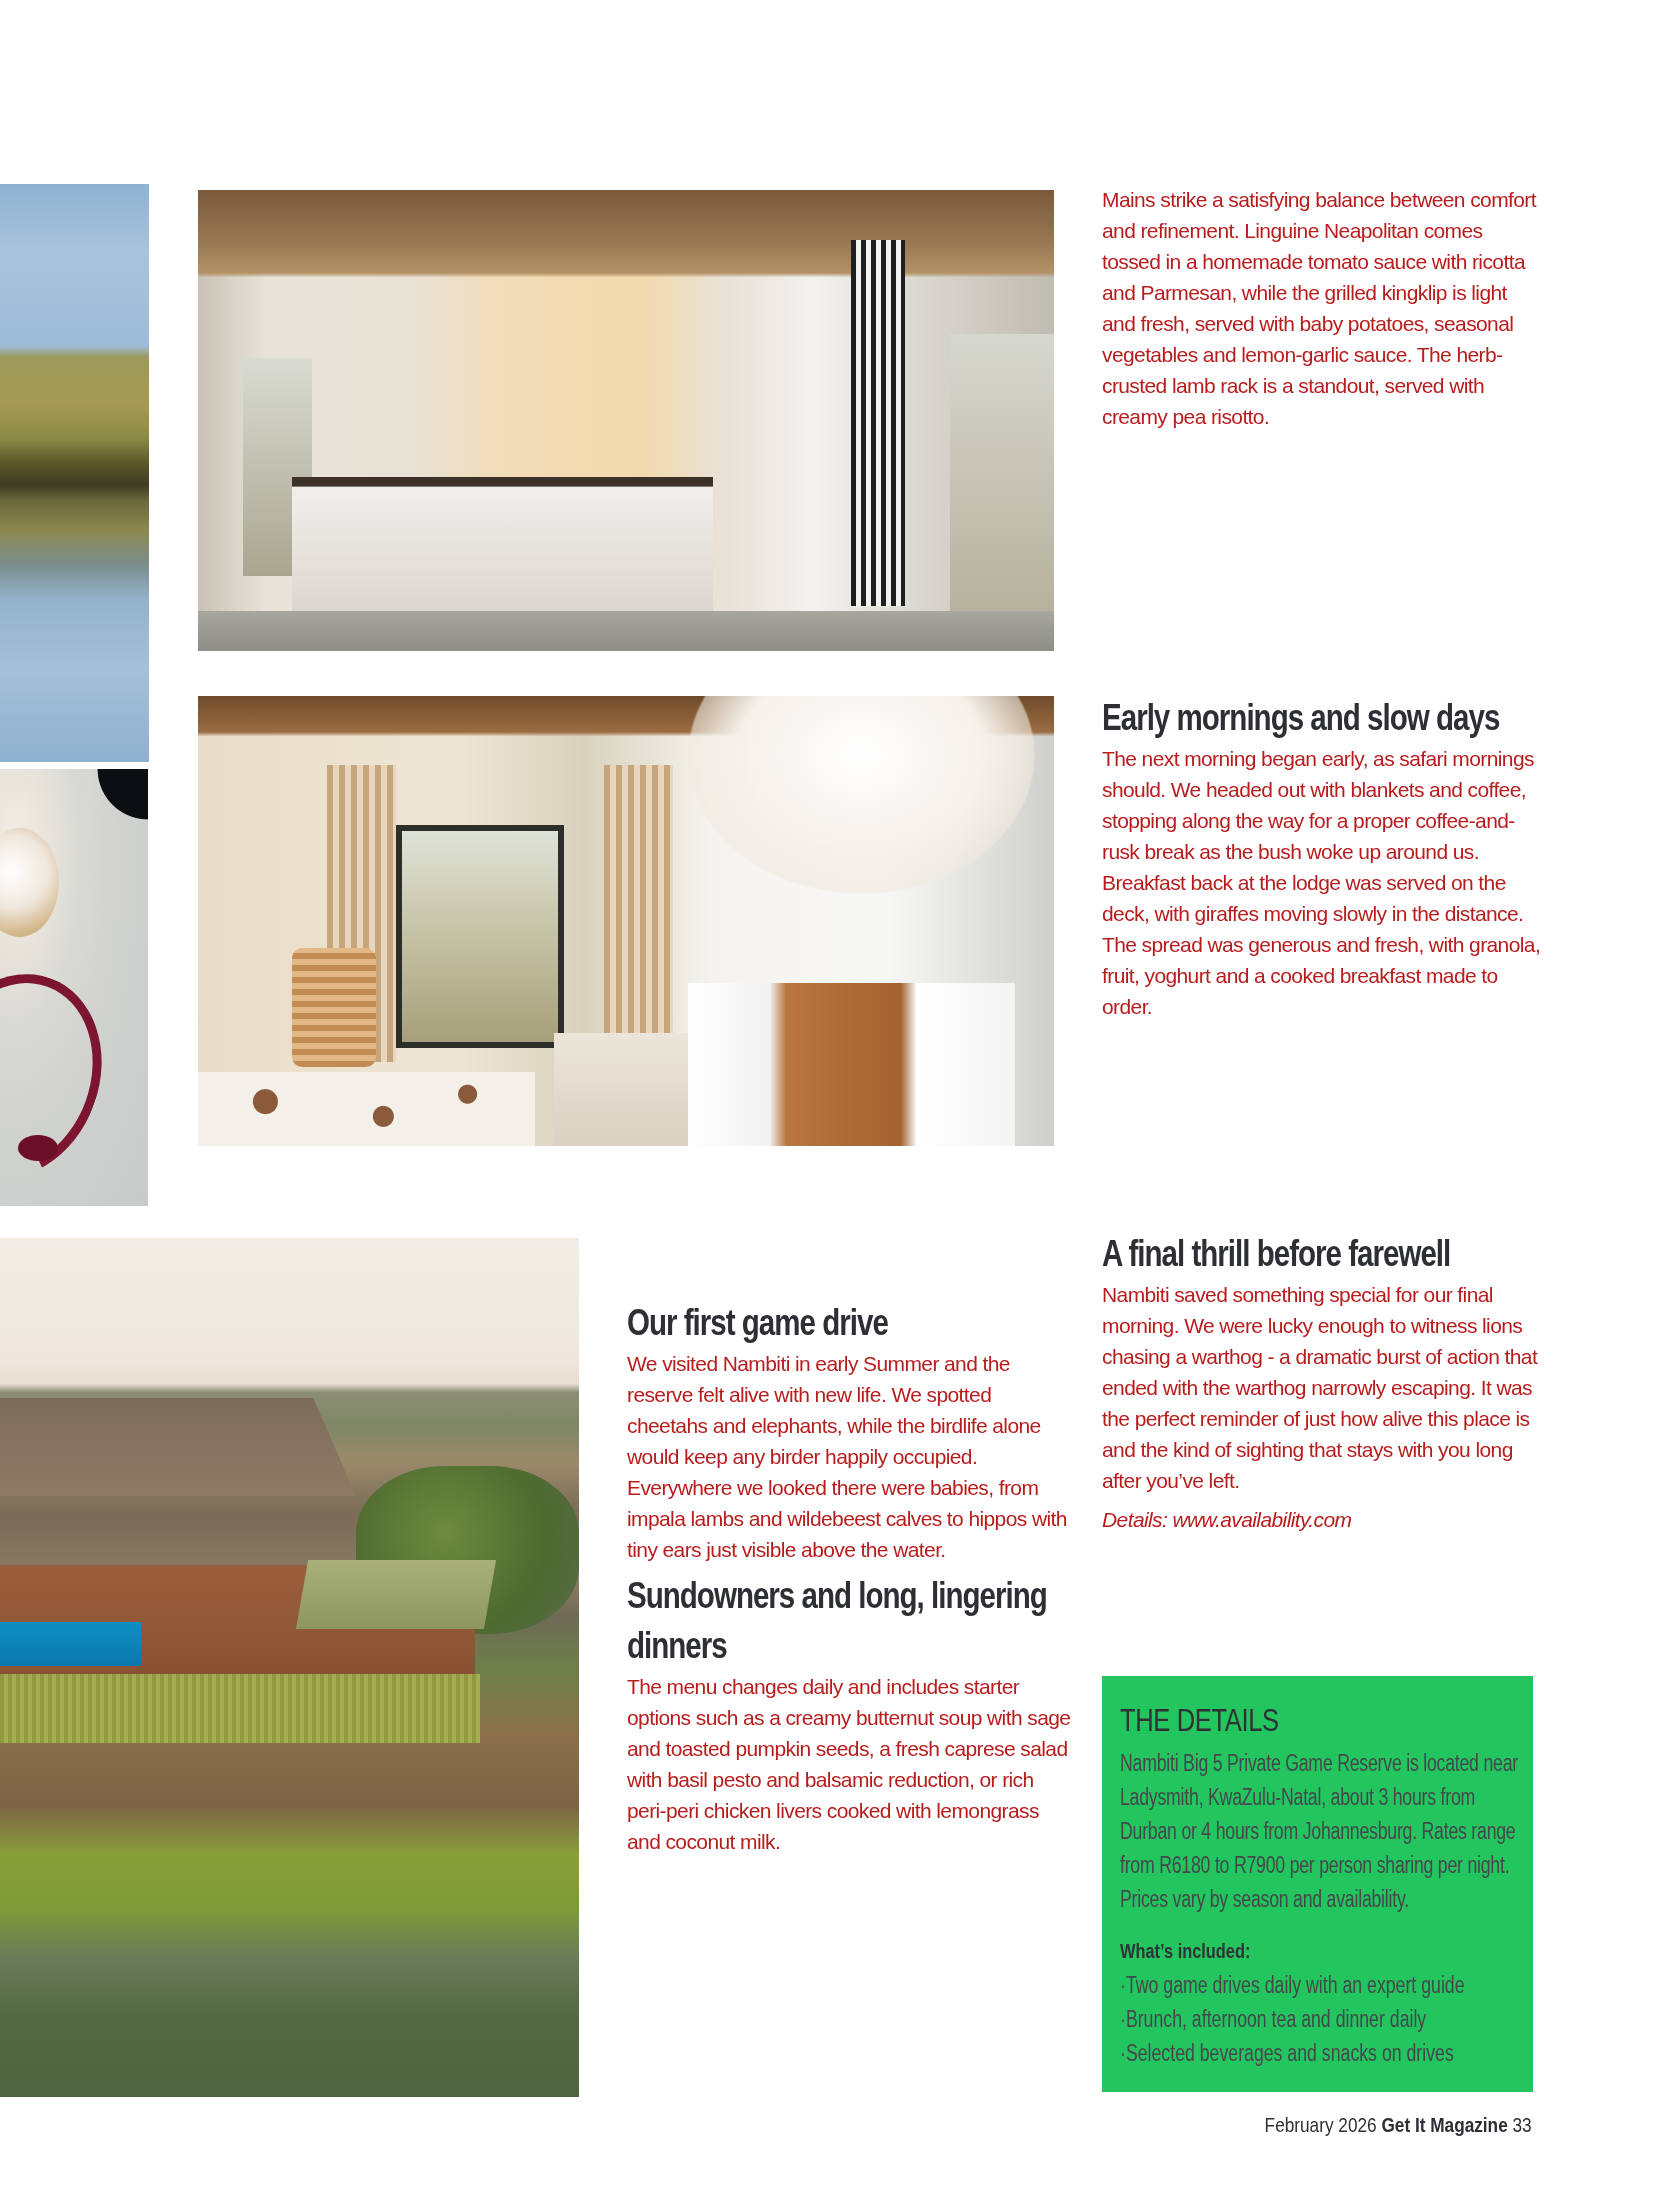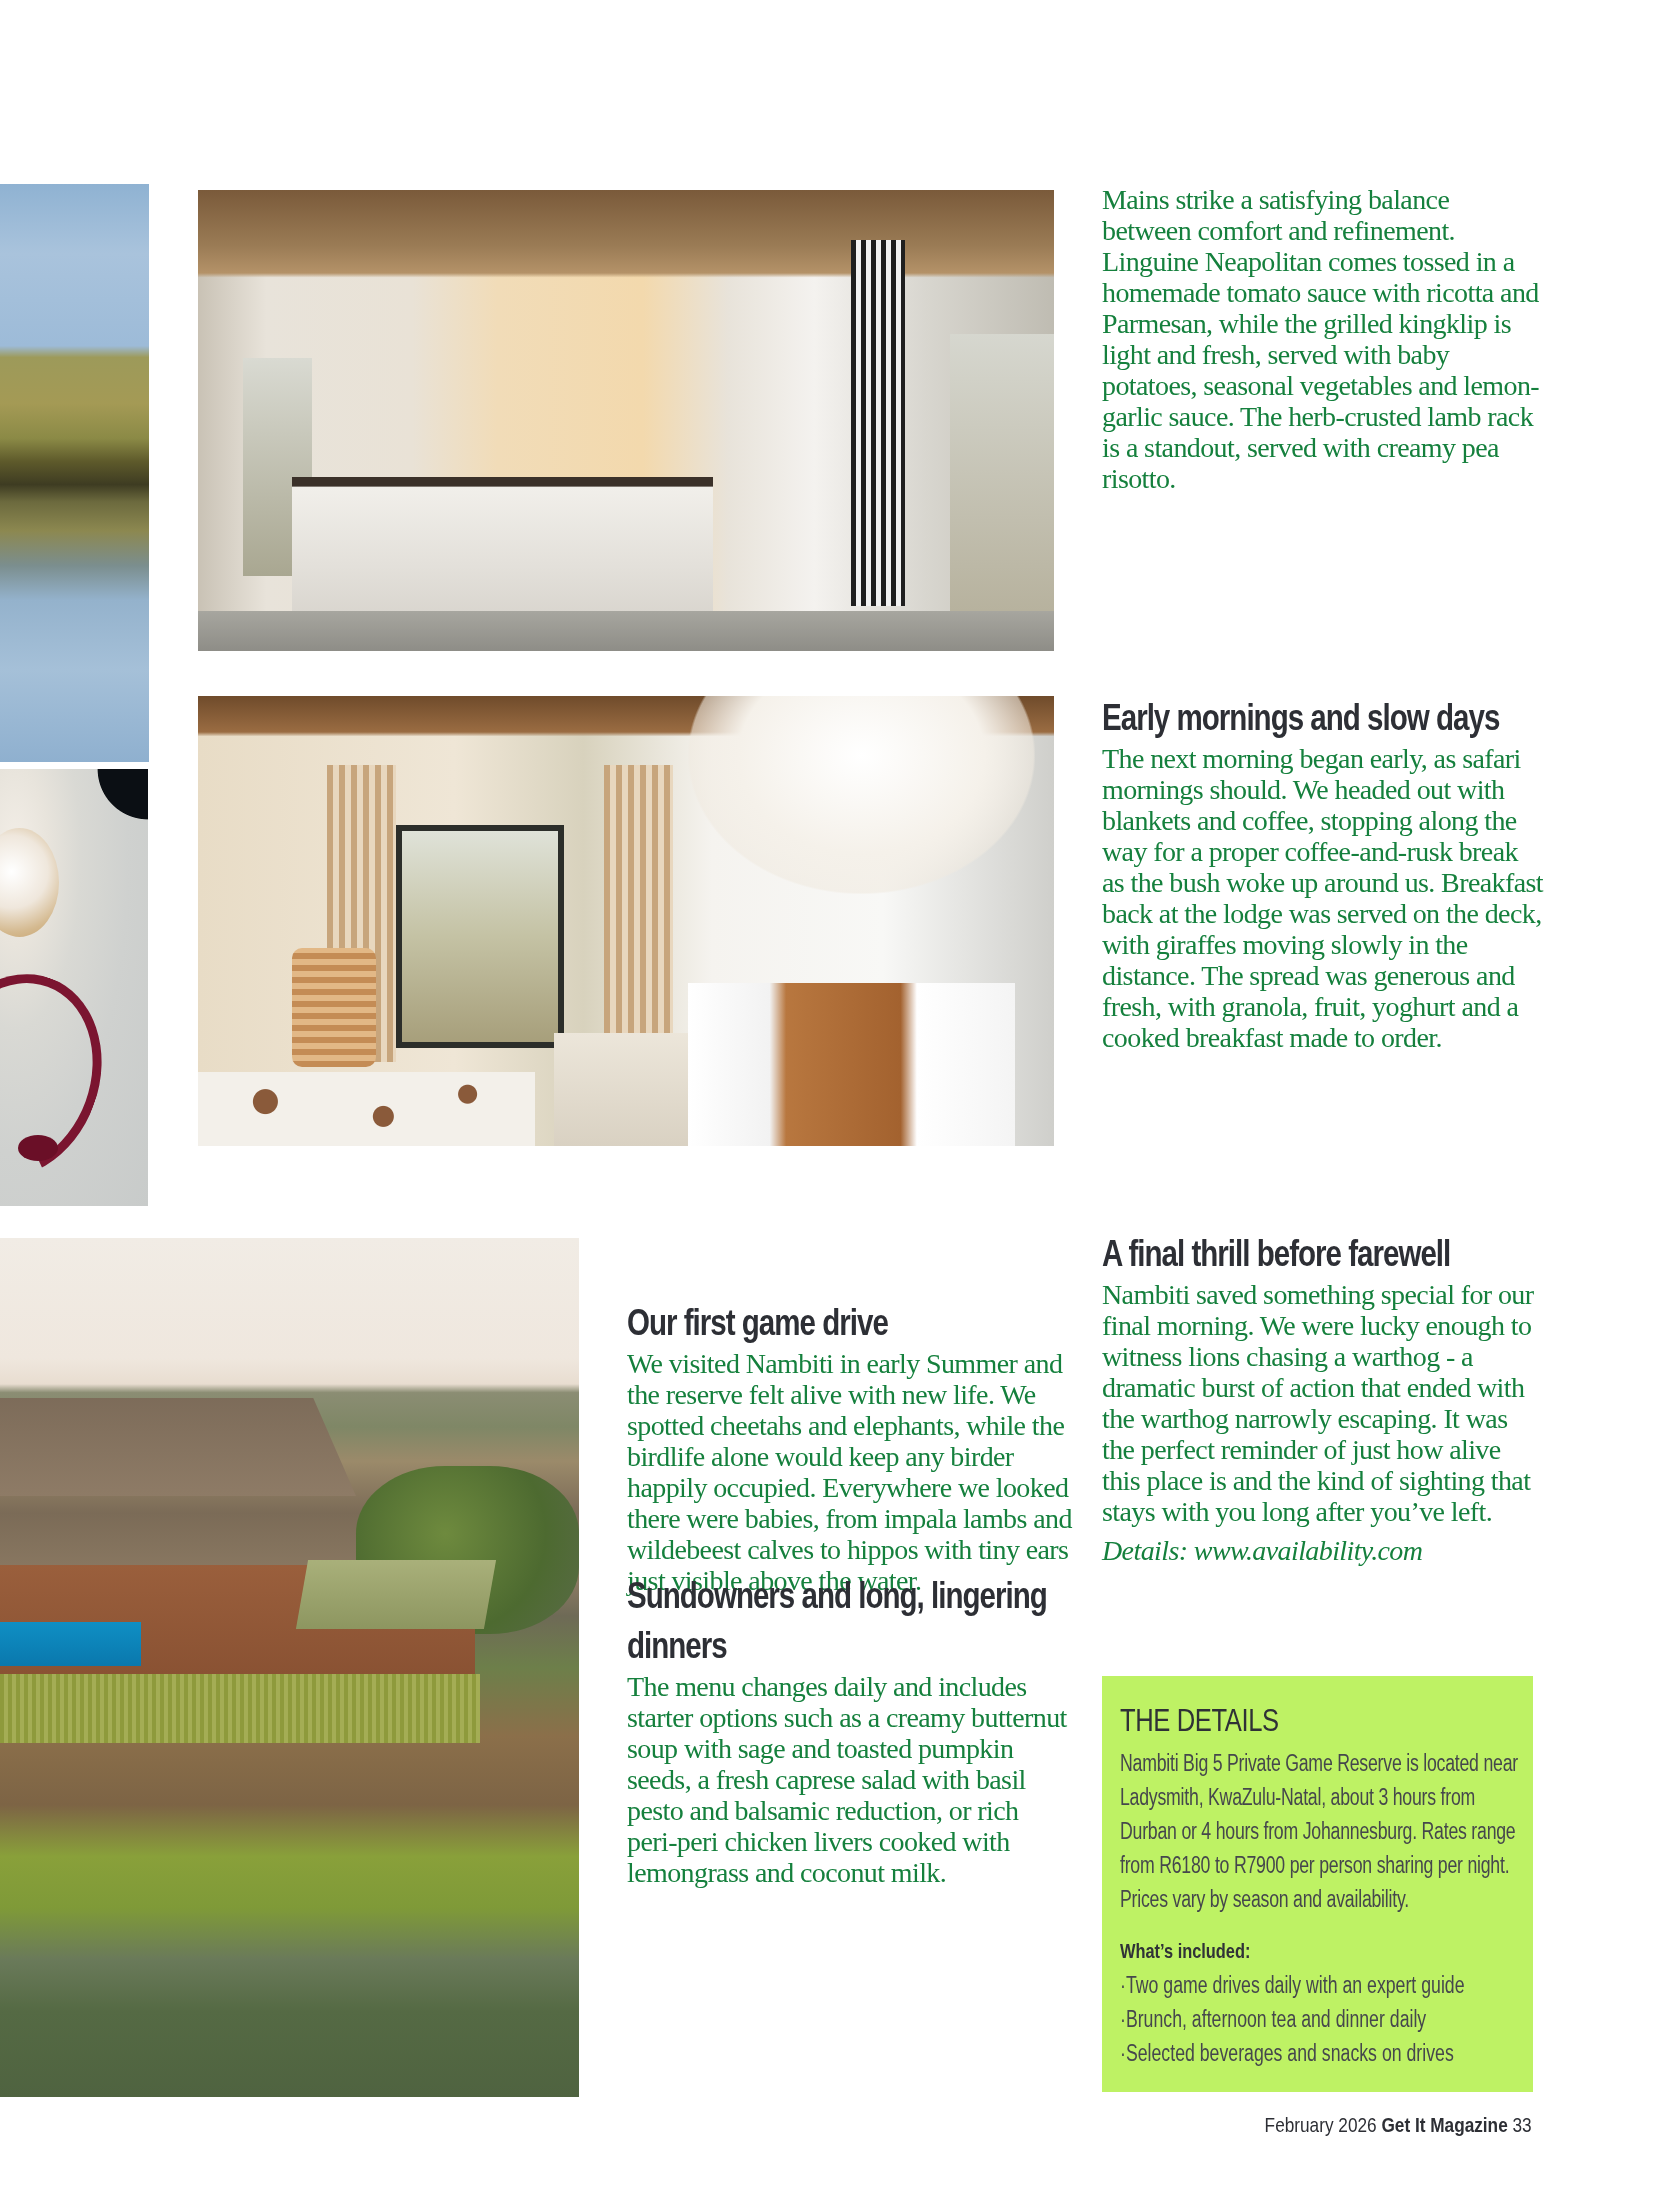--- a/index.html
+++ b/index.html
@@ -147,39 +147,39 @@
       position: absolute; left: 356px; top: 228px; width: 223px; height: 168px; border-radius: 40%;
       background: radial-gradient(circle at 40% 40%, #6e8a3e, #4d6a30 60%, #5a6b48);
     }
 
     
     .col { position: absolute; }
     .col-mid { left: 627px; width: 446px; }
     .col-right { left: 1102px; width: 441px; }
 
     .body-p {
-      font-family: Liberation Serif, serif;
-      font-size: 28px; line-height: 31px; color: #15803d;
+      font-family: Liberation Sans, sans-serif;
+      font-size: 21px; line-height: 31px; color: #b91c1c;
       letter-spacing: -0.6px; font-weight: 300;
     }
     .body-p + .body-p { margin-top: 8px; }
 
     .h2 {
       font-family: "Liberation Sans Narrow", "Liberation Sans", sans-serif;
       font-size: 36px; line-height: 50px; color: #2d2f35;
       letter-spacing: -1.2px; transform: scaleX(0.82); transform-origin: left center;
       white-space: nowrap;
     }
     .h2.two-line { white-space: normal; width: 554px; }
 
     .italic-link { font-style: italic; }
 
     .details-box {
       position: absolute; left: 1102px; top: 1676px; width: 431px; height: 416px;
-      background: #bef264; padding: 22px 16px 0 18px;
+      background: #22c55e; padding: 22px 16px 0 18px;
     }
     .details-title {
       font-family: "Liberation Sans", sans-serif; font-size: 32px; line-height: 44px;
       color: #2f3136; letter-spacing: -0.5px; transform: scaleX(0.8); transform-origin: left center;
       white-space: nowrap; margin-bottom: 4px;
     }
     .details-text {
       font-family: "Liberation Sans", sans-serif; font-size: 23px; line-height: 34px;
       color: #45474c; letter-spacing: -0.3px;
       transform: scaleX(0.77); transform-origin: left top; width: 525px;

